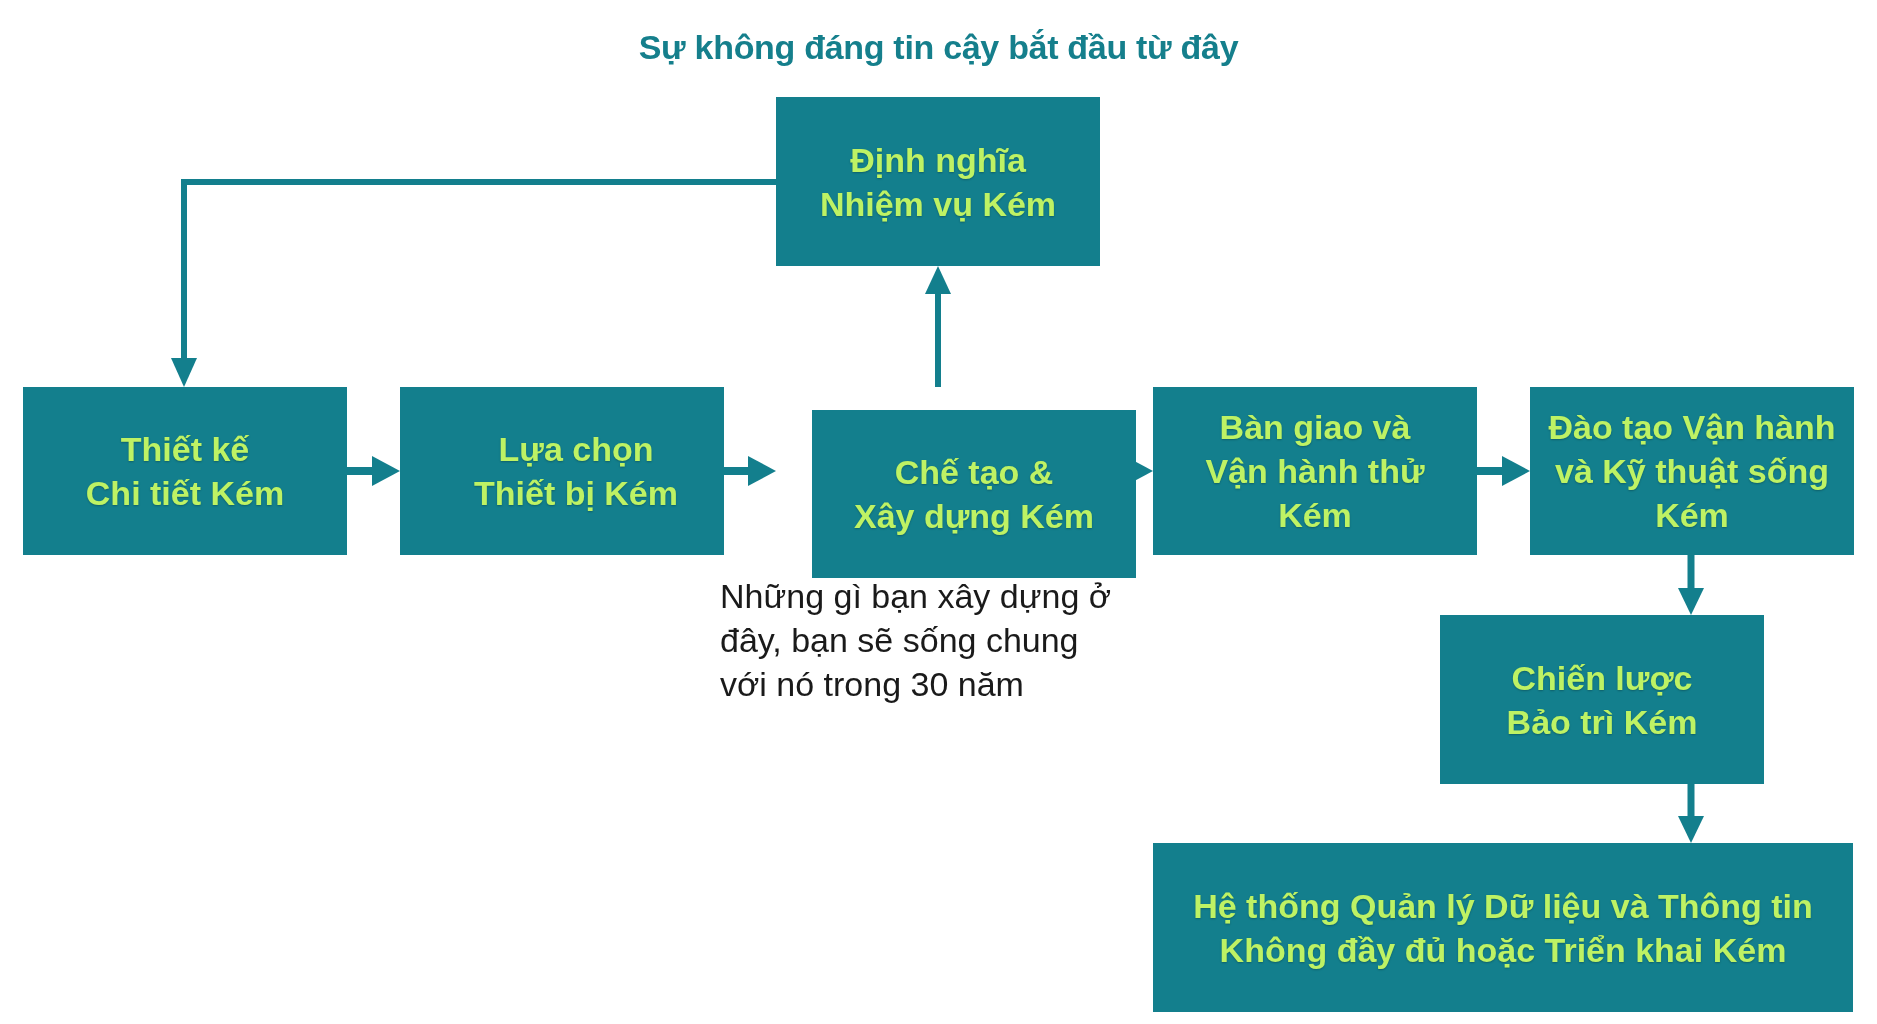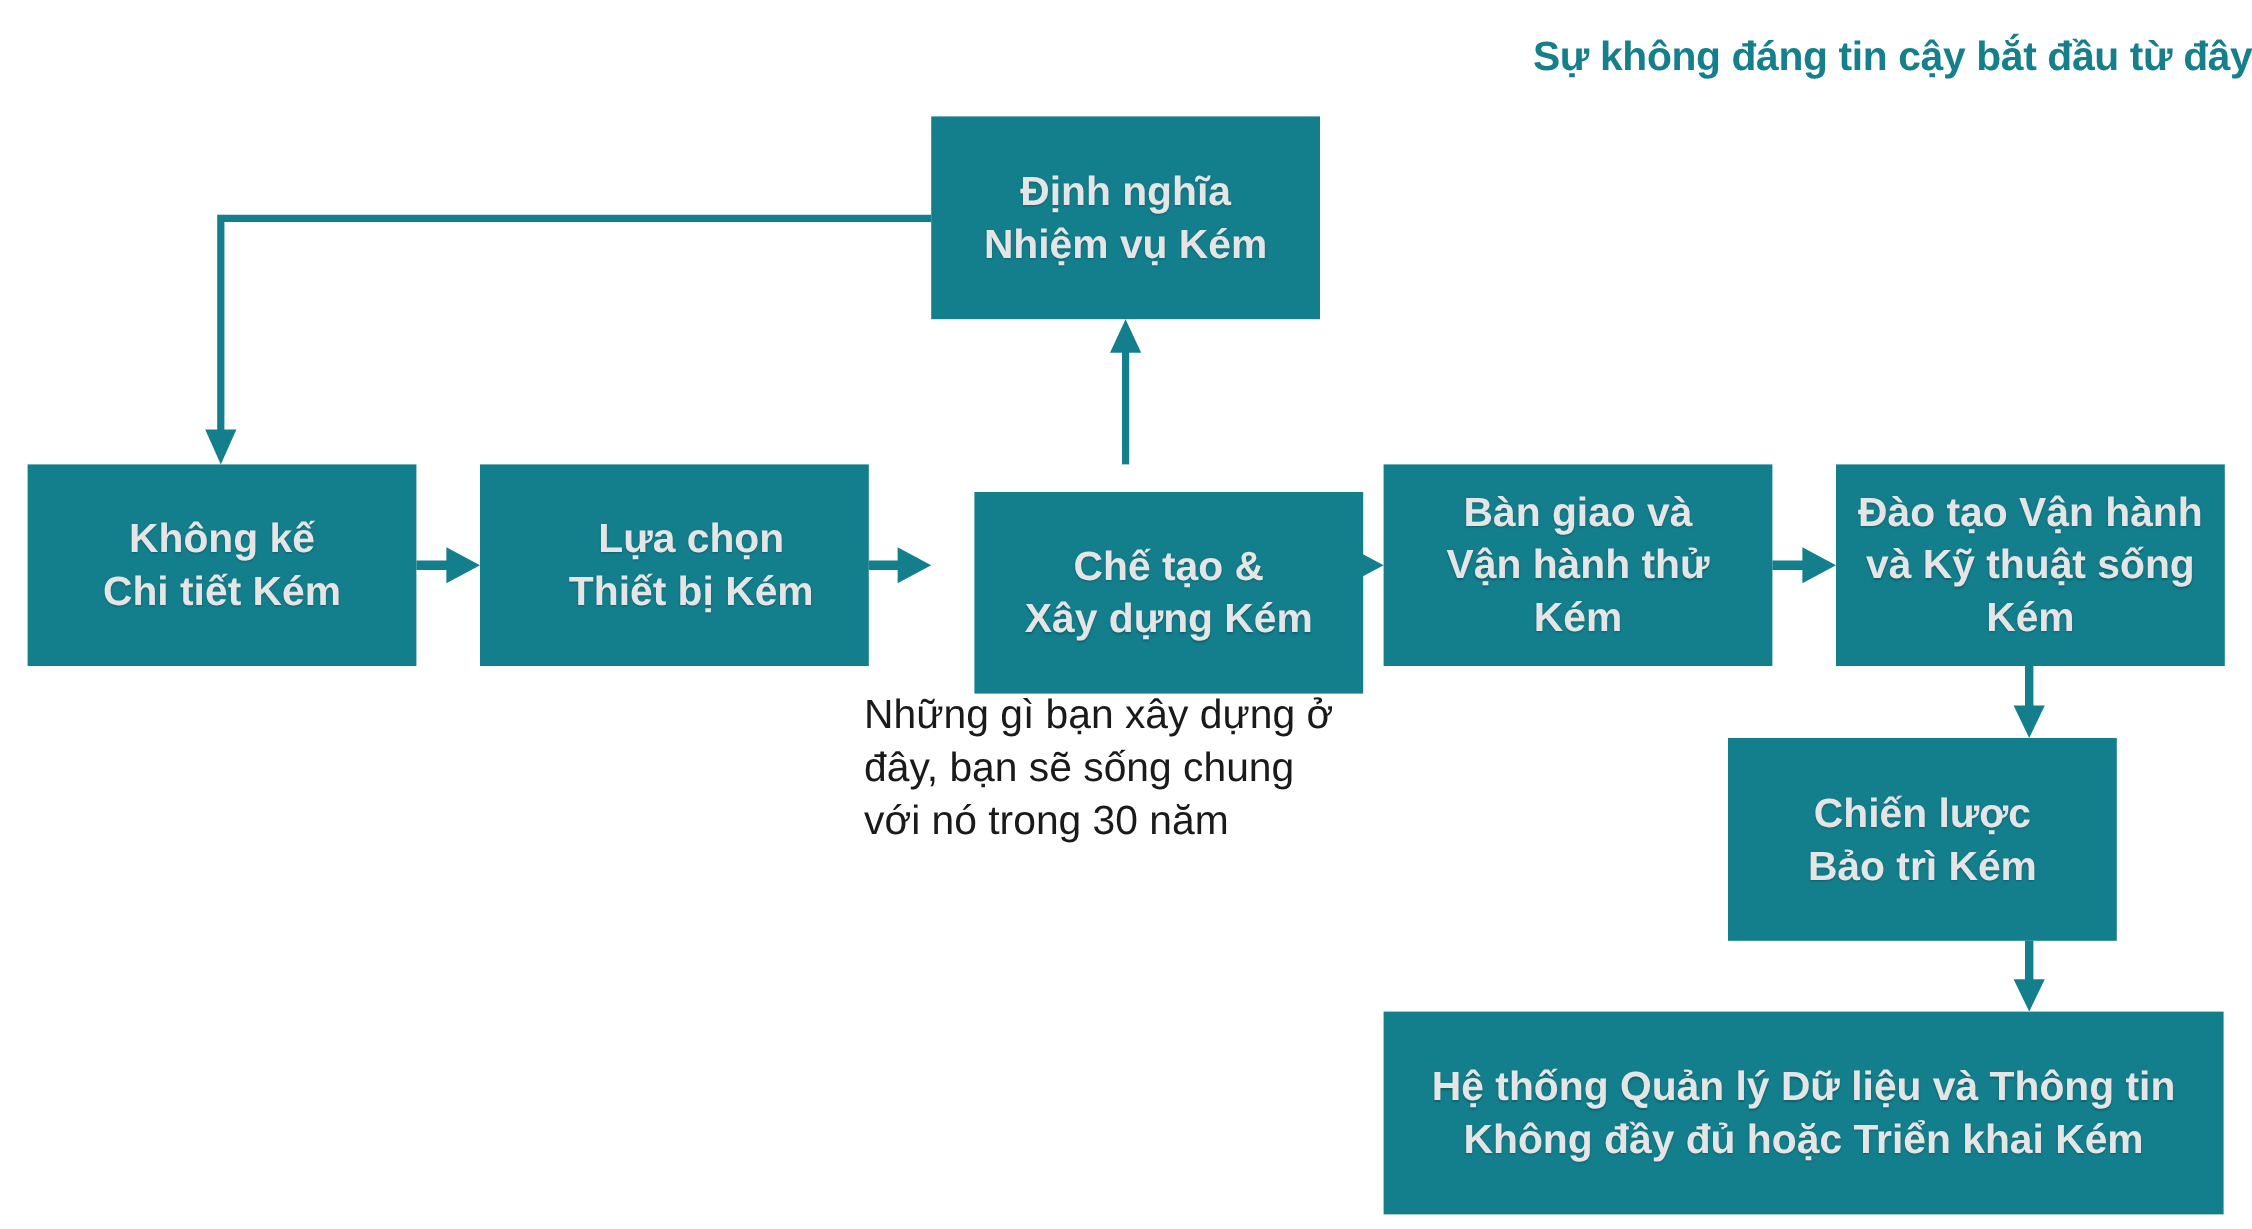--- a/index.html
+++ b/index.html
@@ -12,30 +12,30 @@
       height: 1024px;
       position: relative;
       overflow: hidden;
       font-family: "Liberation Sans", "DejaVu Sans", sans-serif;
     }
     .title {
       position: absolute;
       left: 0;
       top: 28px;
       width: 1877px;
-      text-align: right;
+      text-align: center;
       font-size: 34px;
       font-weight: bold;
       color: #157f8c;
       letter-spacing: -0.3px;
     }
     .box {
       position: absolute;
       background: #137f8d;
-      color: #e5e5e5;
+      color: #bef264;
       display: flex;
       align-items: center;
       justify-content: center;
       text-align: center;
       font-weight: bold;
       font-size: 34px;
       line-height: 44px;
       box-sizing: border-box;
       padding: 0 10px;
       text-shadow: 0 1px 2px rgba(0,0,0,0.25);
@@ -115,21 +115,21 @@
     </g>
   </g>
 </svg>
 
 <div class="box" style="left:776px; top:97px; width:324px; height:169px;">
   <span class="label">Định nghĩa
 Nhiệm vụ Kém</span>
 </div>
 
 <div class="box" style="left:23px; top:387px; width:324px; height:168px;">
-  <span class="label">Không kế
+  <span class="label">Thiết kế
 Chi tiết Kém</span>
 </div>
 
 <div class="box" style="left:400px; top:387px; width:324px; height:168px;padding-left:38px;">
   <span class="label">Lựa chọn
 Thiết bị Kém</span>
 </div>
 
 <div class="box" style="left:776px; top:410px; width:324px; height:168px;margin-left:36px;">
   <span class="label">Chế tạo &amp;

